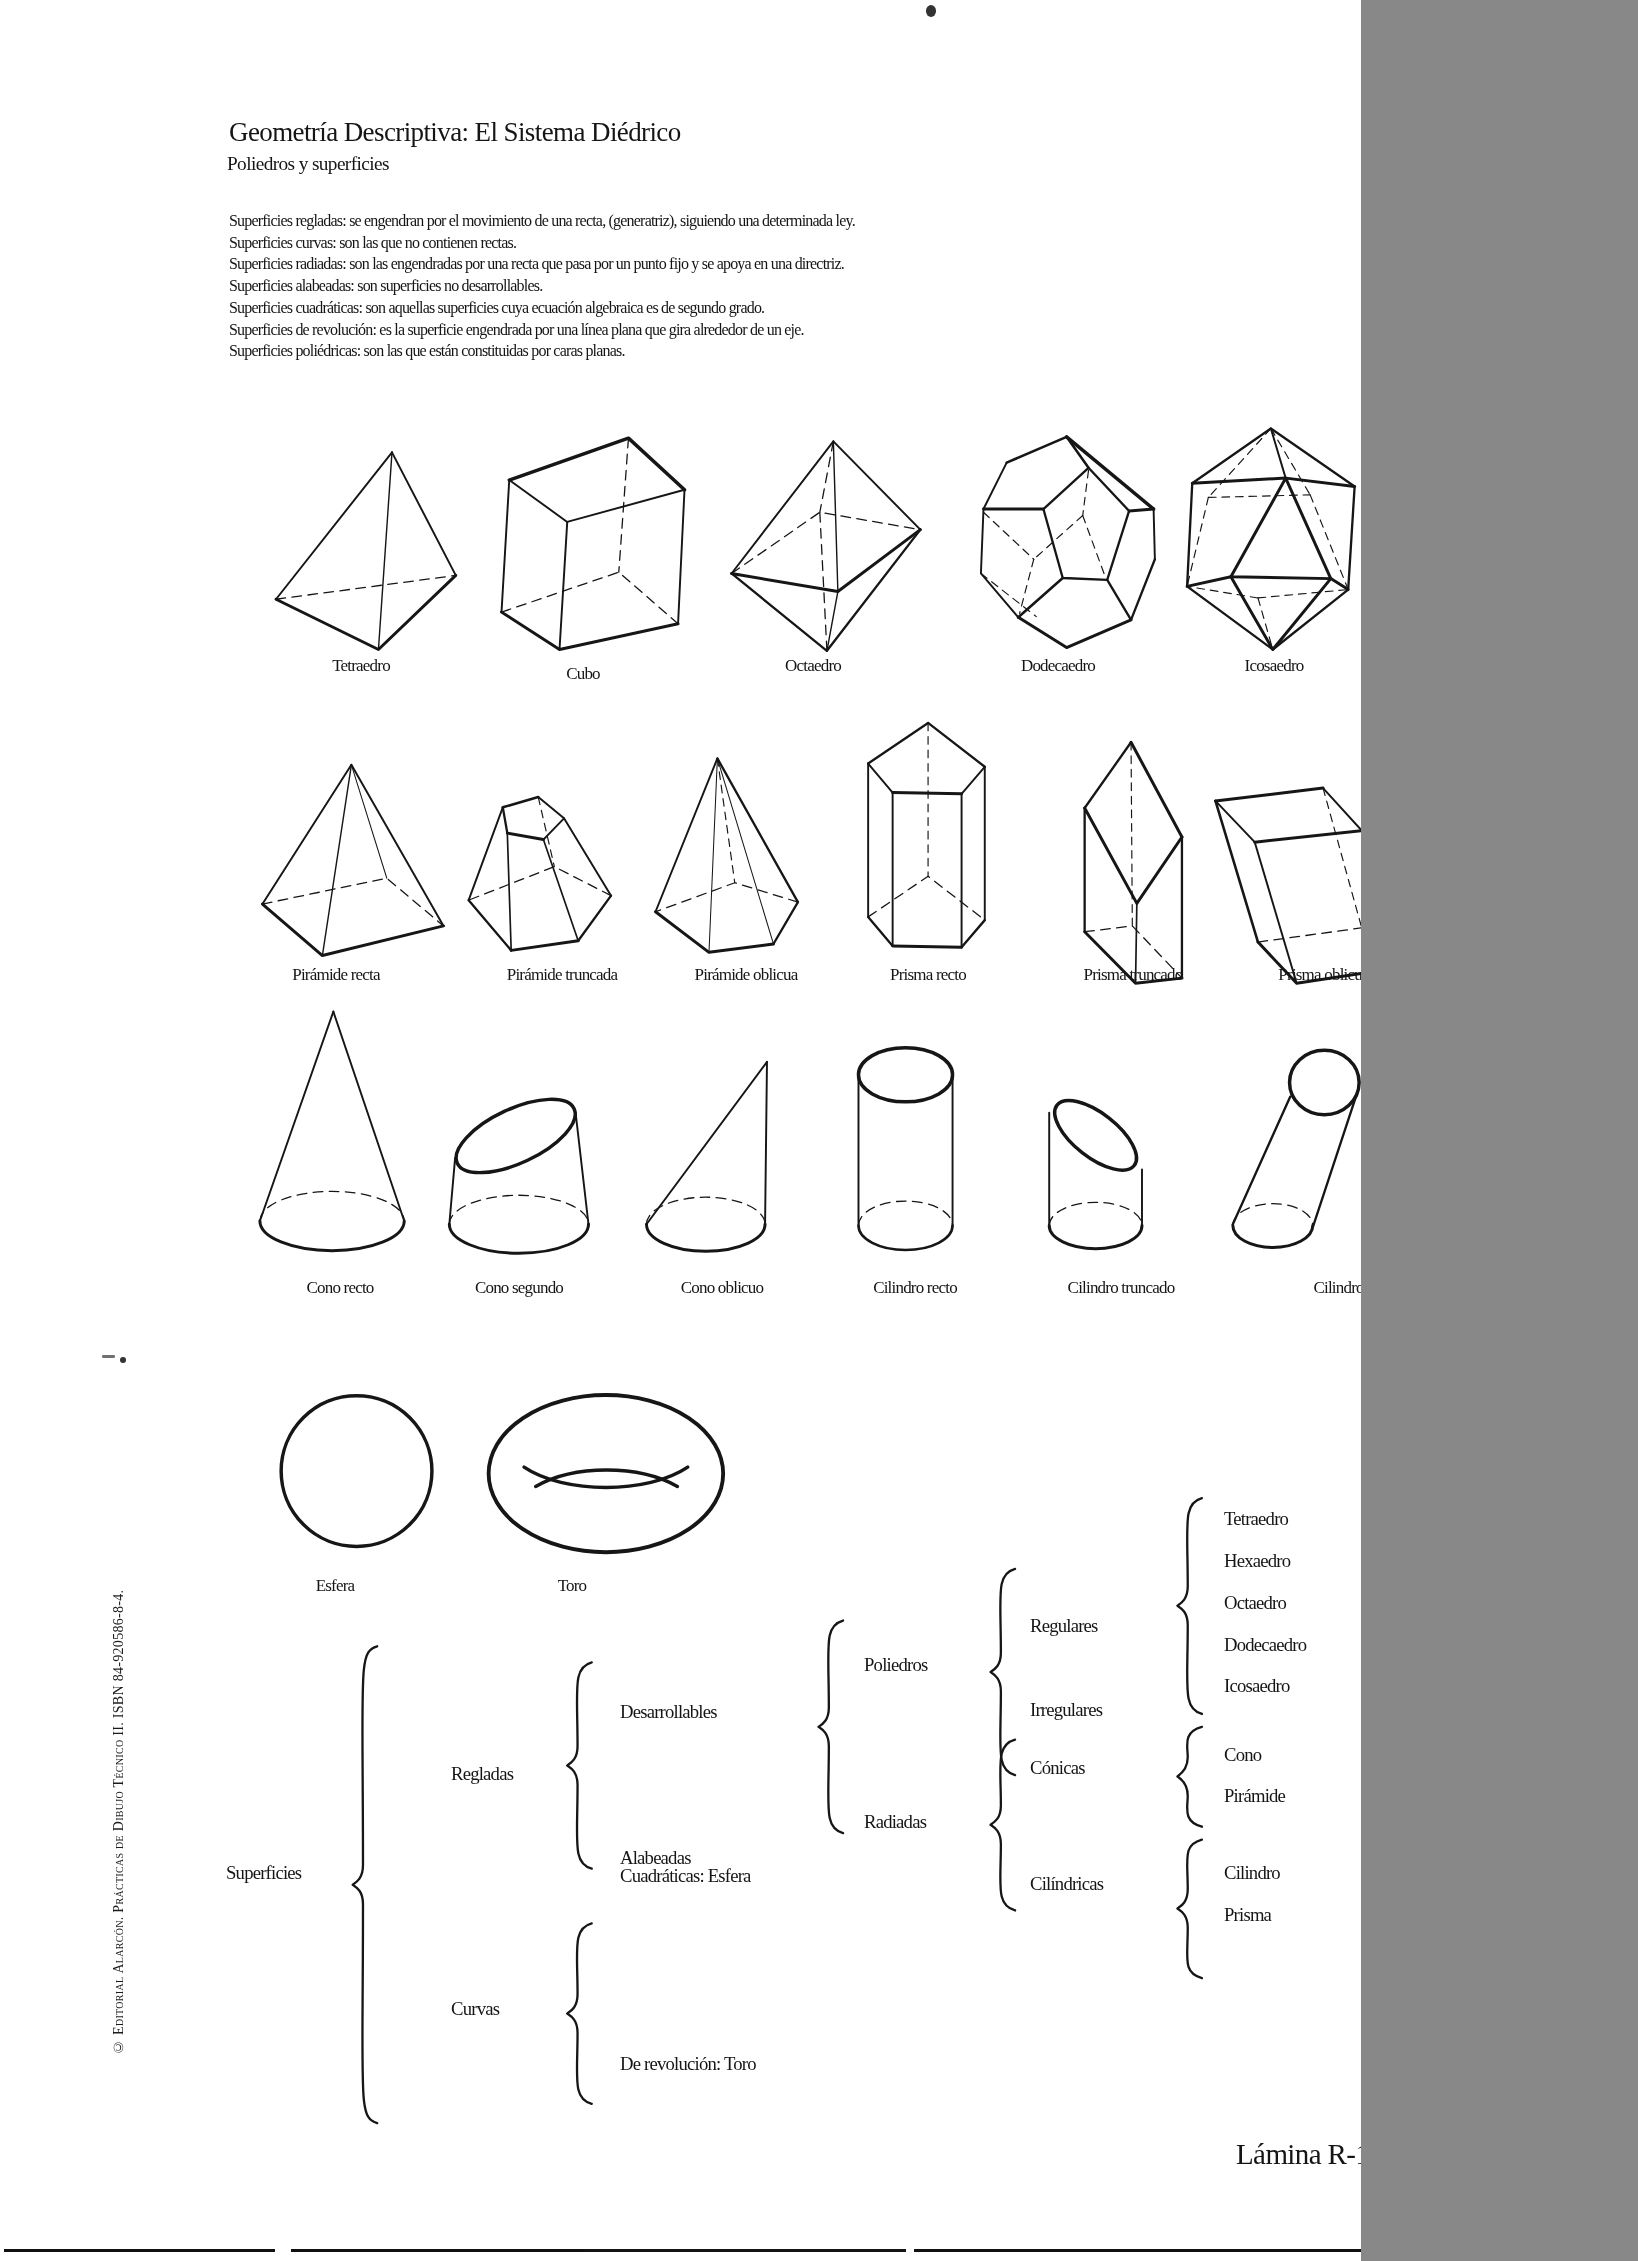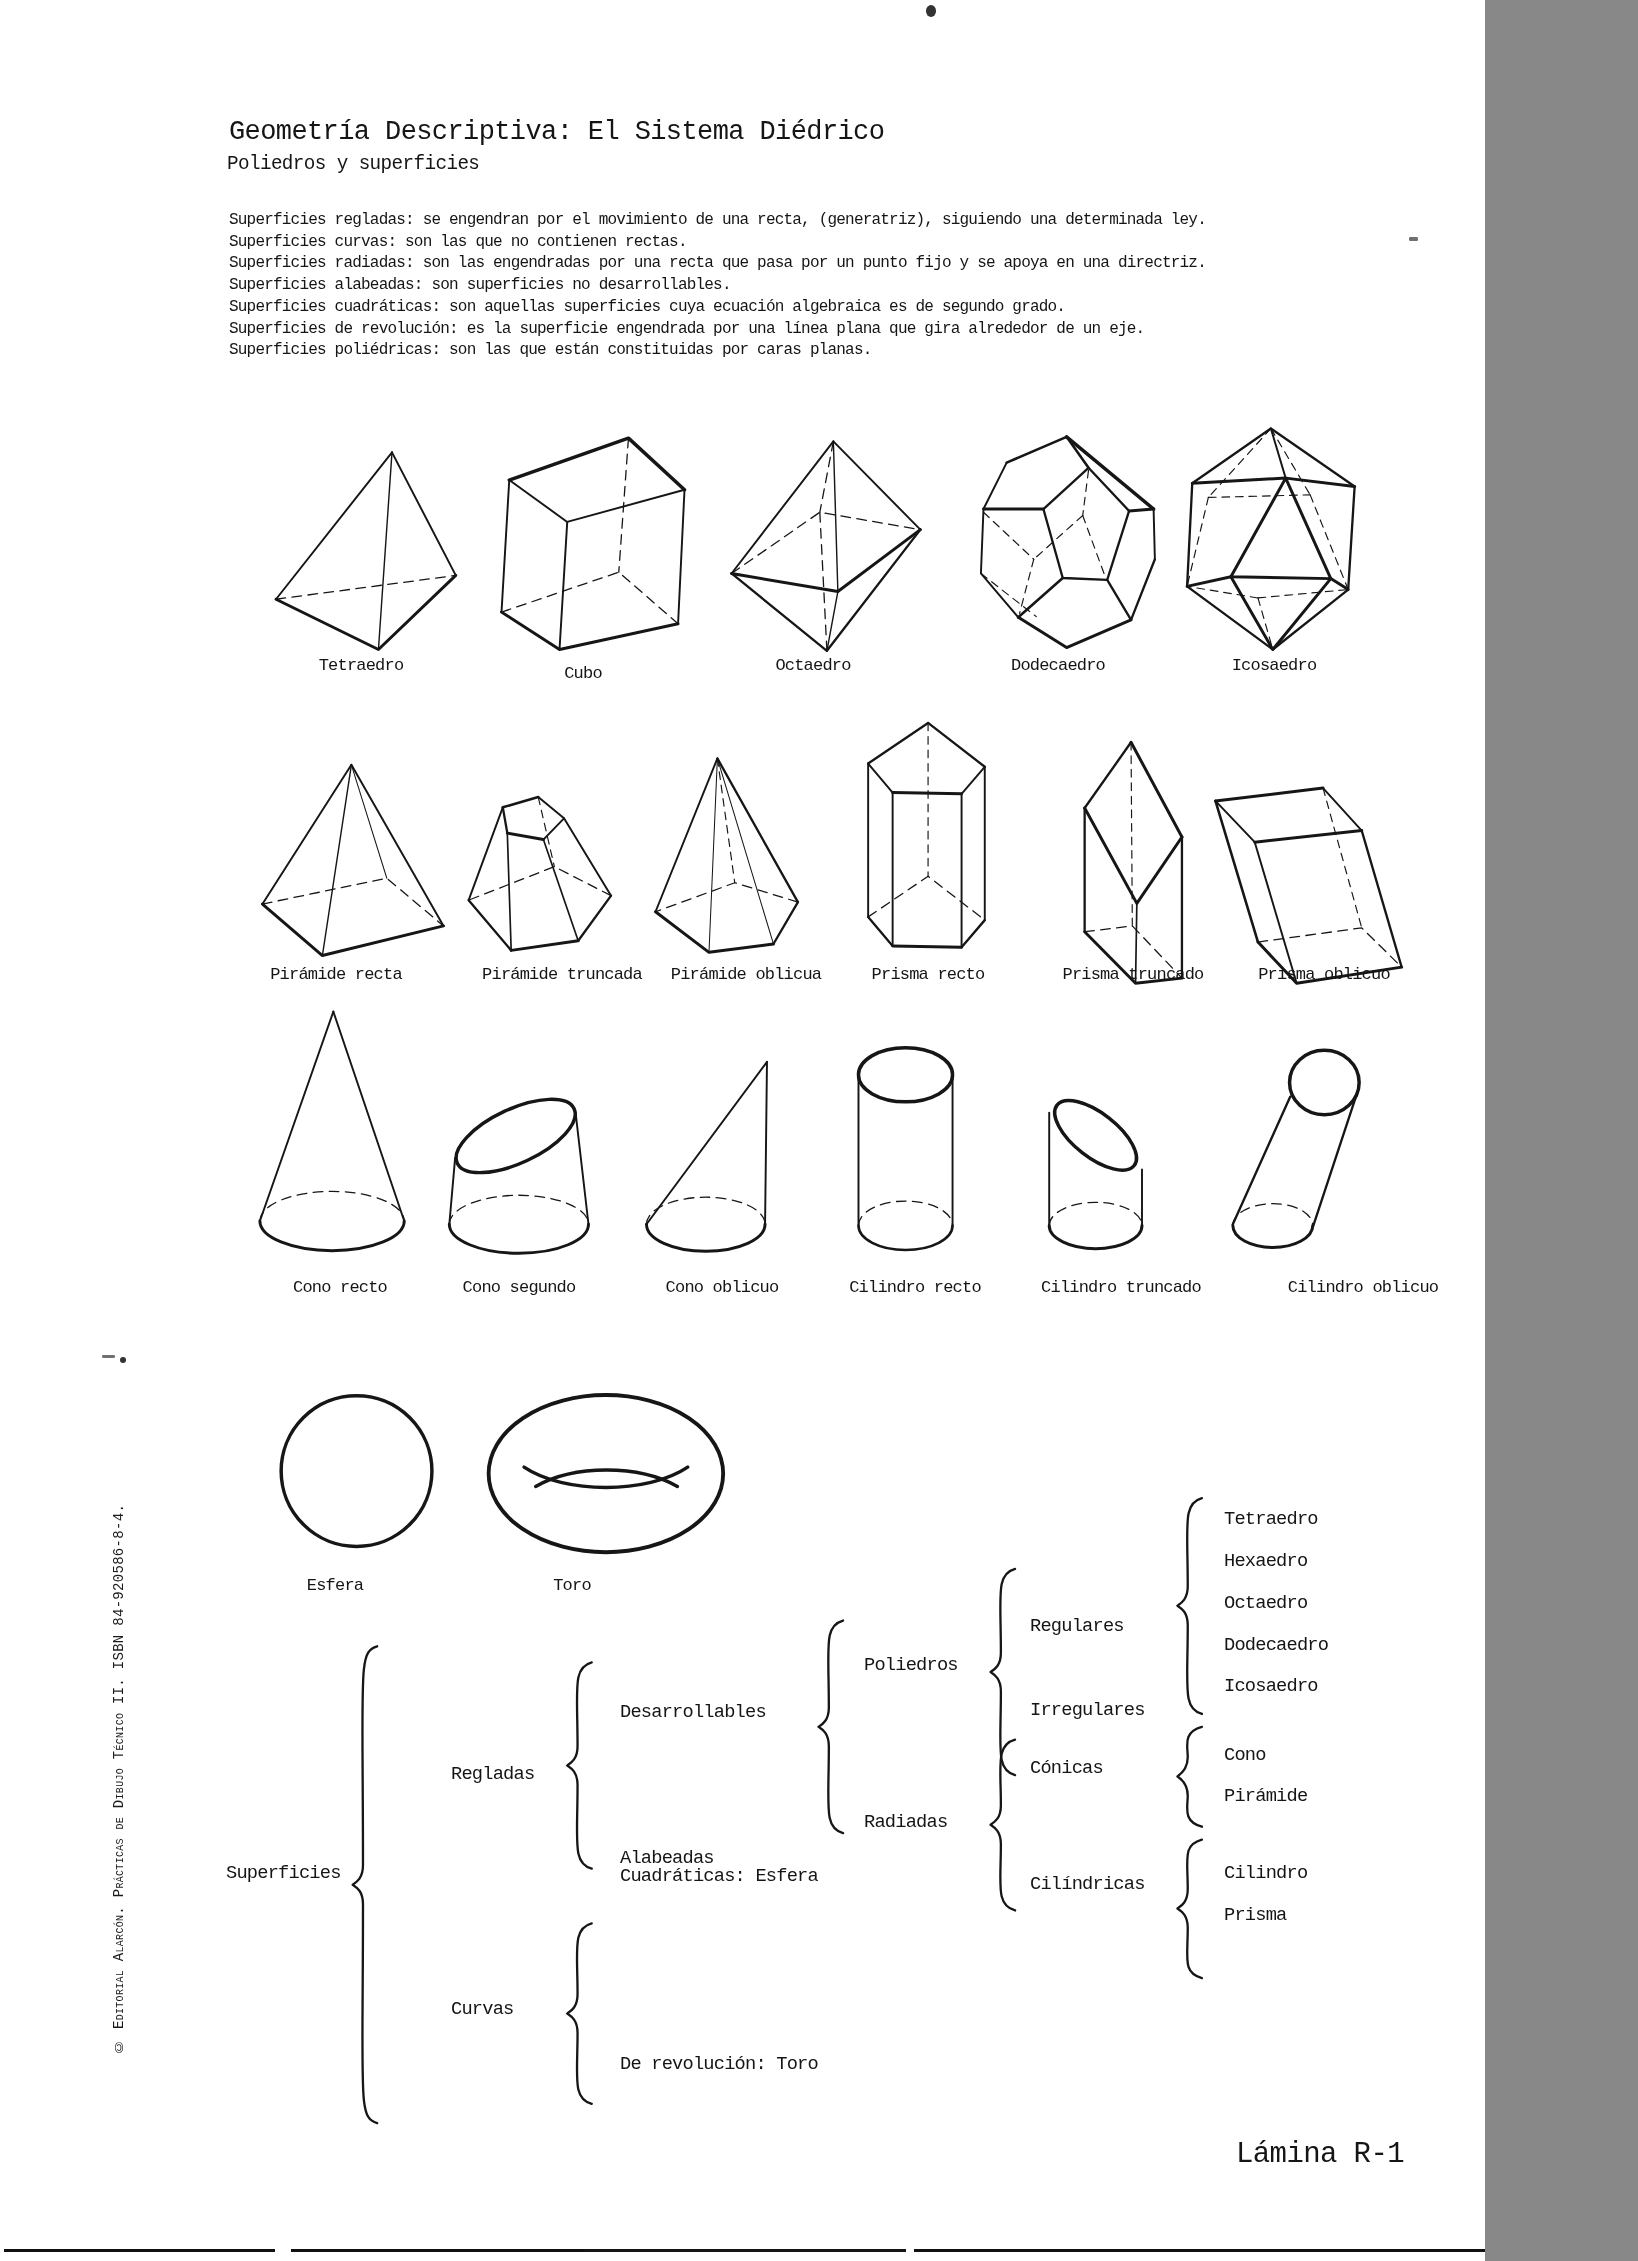--- a/index.html
+++ b/index.html
@@ -1,18 +1,18 @@
 <!DOCTYPE html>
 <html style="font-size:10.3px"><head>
 <meta charset="utf-8">
 <style>
   html,body{margin:0;padding:0;background:#888;}
   .page{
-    position:relative; width:1485px; height:2261px; background:#ffffff;
-    font-family:Liberation Mono, monospace;
+    position:relative; width:1361px; height:2261px; background:#ffffff;
+    font-family:Liberation Serif, serif;
     color:#151515; overflow:hidden;
   }
   .abs{position:absolute;}
   .title{font-size:27px; letter-spacing:-0.6px; white-space:nowrap;}
   .subtitle{font-size:19.3px; letter-spacing:-0.6px; white-space:nowrap;}
   .defs{font-size:16px; line-height:21.7px; letter-spacing:-0.8px; white-space:nowrap;}
   .lbl{font-size:17px; letter-spacing:-0.8px; white-space:nowrap; transform:translateX(-50%);}
   .tl{font-size:18.7px; letter-spacing:-0.8px; white-space:nowrap;}
   .sheet{font-size:29px; letter-spacing:-0.6px; white-space:nowrap;}
   .vtext{

